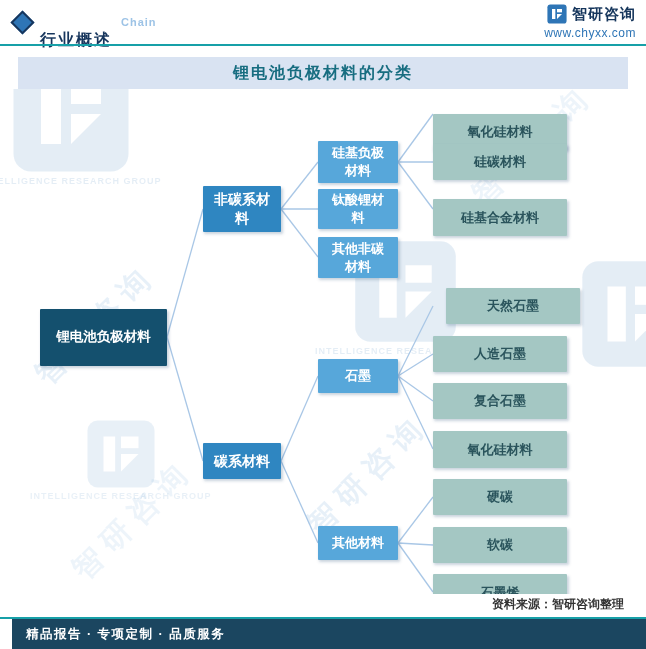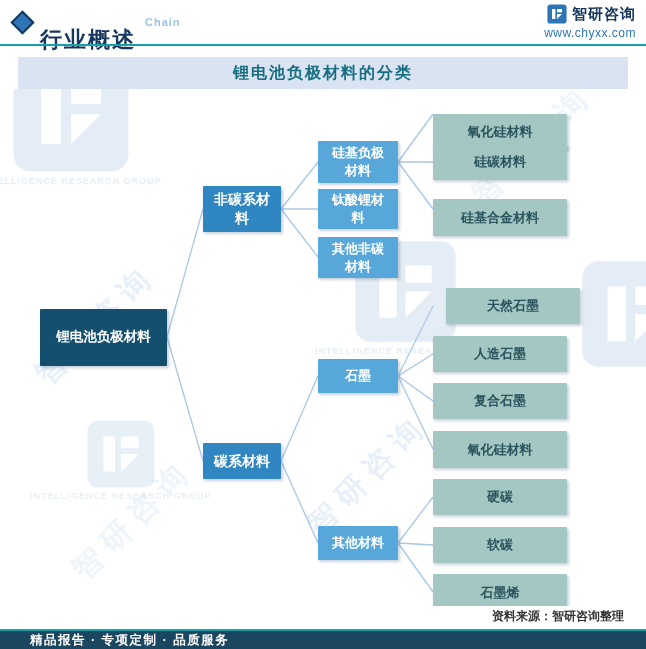--- a/index.html
+++ b/index.html
@@ -3,21 +3,21 @@
 <meta charset="utf-8">
 <style>
   html,body{margin:0;padding:0;background:#fff;}
   body{font-family:"Liberation Sans","DejaVu Sans",sans-serif;}
   .page{position:relative;width:646px;height:649px;background:#fff;overflow:hidden;display:flex;flex-direction:column;}
 
   
   .topbar{height:44px;display:flex;align-items:center;justify-content:space-between;padding:0 10px 0 14px;box-sizing:border-box;}
   .header-left{display:flex;align-items:center;gap:9px;}
   .diamond{width:13px;height:13px;background:#2e75b6;border:2px solid #17365d;transform:rotate(45deg);display:inline-block;}
-  .section-title{font-size:22px;font-weight:bold;color:#17365d;letter-spacing:2px;margin-top:36px;}
+  .section-title{font-size:16px;font-weight:bold;color:#17365d;letter-spacing:2px;margin-top:36px;}
   .section-sub{font-size:11px;font-weight:bold;color:#9dc3e6;letter-spacing:1px;}
   .header-right{display:flex;flex-direction:column;align-items:flex-end;line-height:1.1;}
   .brand-row{display:flex;align-items:center;gap:5px;}
   .brand-name{font-size:15px;font-weight:bold;color:#16365c;letter-spacing:1px;}
   .brand-url{font-size:12px;color:#2e75b6;margin-top:3px;letter-spacing:0.5px;}
   .brand-logo svg{display:block;}
 
   .rule{height:2px;width:100%;background:var(--accent-teal,#17a0a8);flex:0 0 auto;}
 
   
@@ -39,22 +39,22 @@
 
   
   .watermarks{position:absolute;inset:0;z-index:0;pointer-events:none;}
   .wm{position:absolute;}
   .wm-text{transform:rotate(-45deg);font-size:30px;font-weight:bold;letter-spacing:9px;color:#5b9bd5;opacity:.14;white-space:nowrap;}
   .wm-logo{opacity:.12;display:flex;flex-direction:column;align-items:center;}
   .wm-caption{font-size:9px;letter-spacing:1px;color:#2e75b6;font-weight:bold;margin-top:2px;white-space:nowrap;}
 
   
   .source-line{text-align:right;padding:2px 22px 4px 0;font-size:12px;font-weight:bold;color:#333;flex:0 0 auto;}
-  .footer-bar{height:18px;background:var(--footer-bg,#1b4660);display:flex;align-items:center;padding-left:30px;
-    color:#fff;font-size:12.5px;font-weight:bold;letter-spacing:1.5px;flex:0 0 auto;}
+  .footer-bar{height:30px;background:var(--footer-bg,#1b4660);display:flex;align-items:center;padding-left:14px;
+    color:#fff;font-size:12.5px;font-weight:bold;letter-spacing:1.5px;flex:0 0 auto;margin-left:12px;}
 </style>
 </head>
 <body>
 
 <div class="page">
 
   <div class="topbar">
     <div class="header-left">
       <span class="diamond"></span>
       <span class="section-title">行业概述</span>

